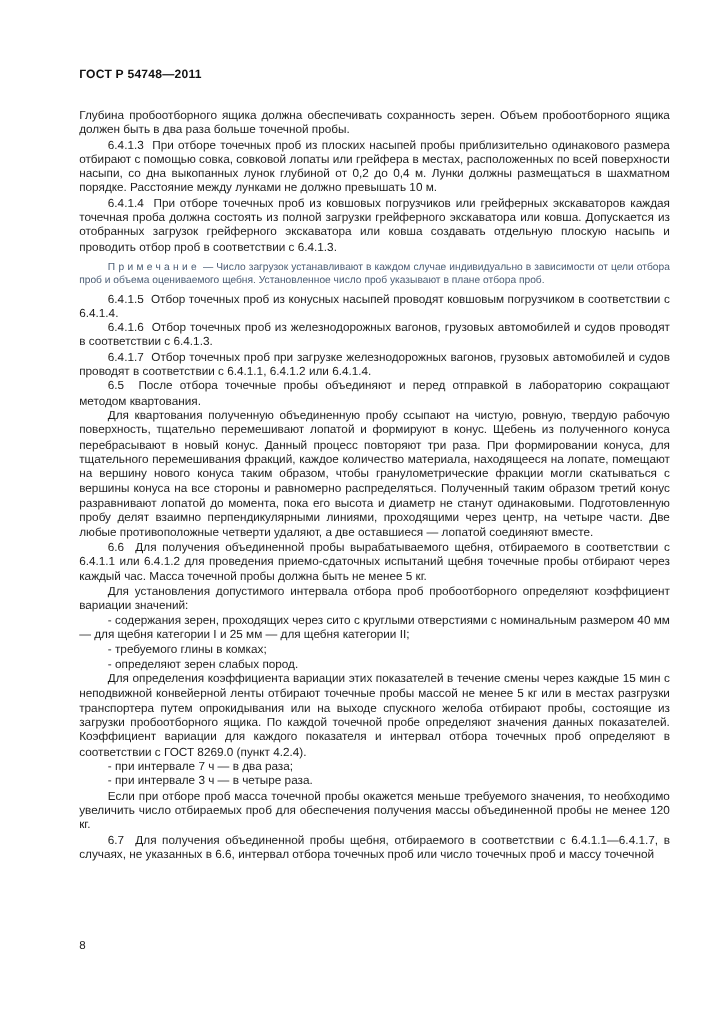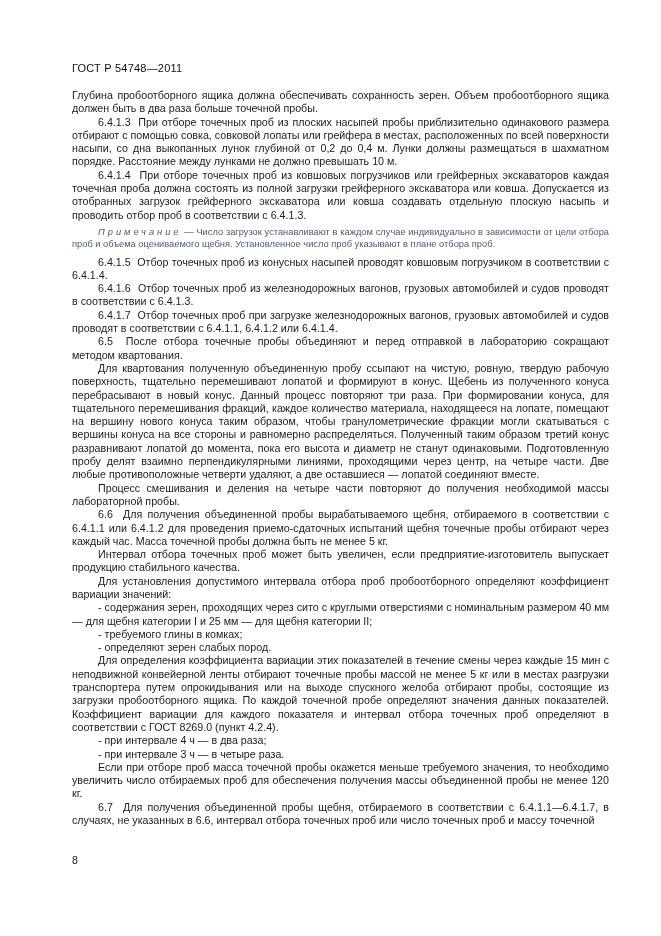--- a/index.html
+++ b/index.html
@@ -14,28 +14,28 @@
     background: #ffffff;
     font-family: "Liberation Sans", sans-serif;
     color: #1c1c1c;
     overflow: hidden;
   }
   .doc-header {
     position: absolute;
     left: 72px;
     top: 62px;
     font-size: 11px;
-    font-weight: normal;
+    font-weight: bold;
     letter-spacing: 0.2px;
     color: #111111;
   }
   .doc-body {
     position: absolute;
     left: 72px;
-    top: 89px;
+    top: 99px;
     width: 537px;
   }
   p.blk {
     margin: 0;
     font-size: 10.7px;
     line-height: 13.3px;
     text-align: justify;
     color: #1c1c1c;
   }
   p.blk.indent, p.blk.list {
@@ -43,21 +43,20 @@
   }
   p.blk.note {
     font-size: 9.3px;
     line-height: 12.3px;
     text-indent: 26px;
     margin: 4px 0 5px 0;
     color: #4a5c74;
   }
   .note-label {
     letter-spacing: 3px;
-    font-style: italic;
   }
   .page-number {
     position: absolute;
     left: 72px;
     top: 854px;
     font-size: 10.5px;
     color: #222222;
   }
 </style>
 </head>
@@ -69,28 +68,26 @@
   <div class="doc-body" id="doc-body">
       <p class="blk plain">Глубина пробоотборного ящика должна обеспечивать сохранность зерен. Объем пробоотборного ящика должен быть в два раза больше точечной пробы.</p>
       <p class="blk indent">6.4.1.3&nbsp; При отборе точечных проб из плоских насыпей пробы приблизительно одинакового размера отбирают с помощью совка, совковой лопаты или грейфера в местах, расположенных по всей поверхности насыпи, со дна выкопанных лунок глубиной от 0,2 до 0,4 м. Лунки должны размещаться в шахматном порядке. Расстояние между лунками не должно превышать 10 м.</p>
       <p class="blk indent">6.4.1.4&nbsp; При отборе точечных проб из ковшовых погрузчиков или грейферных экскаваторов каждая точечная проба должна состоять из полной загрузки грейферного экскаватора или ковша. Допускается из отобранных загрузок грейферного экскаватора или ковша создавать отдельную плоскую насыпь и проводить отбор проб в соответствии с 6.4.1.3.</p>
       <p class="blk note"><span class="note-label">Примечание</span> — Число загрузок устанавливают в каждом случае индивидуально в зависимости от цели отбора проб и объема оцениваемого щебня. Установленное число проб указывают в плане отбора проб.</p>
       <p class="blk indent">6.4.1.5&nbsp; Отбор точечных проб из конусных насыпей проводят ковшовым погрузчиком в соответствии с 6.4.1.4.</p>
       <p class="blk indent">6.4.1.6&nbsp; Отбор точечных проб из железнодорожных вагонов, грузовых автомобилей и судов проводят в соответствии с 6.4.1.3.</p>
       <p class="blk indent">6.4.1.7&nbsp; Отбор точечных проб при загрузке железнодорожных вагонов, грузовых автомобилей и судов проводят в соответствии с 6.4.1.1, 6.4.1.2 или 6.4.1.4.</p>
       <p class="blk indent">6.5&nbsp; После отбора точечные пробы объединяют и перед отправкой в лабораторию сокращают методом квартования.</p>
       <p class="blk indent">Для квартования полученную объединенную пробу ссыпают на чистую, ровную, твердую рабочую поверхность, тщательно перемешивают лопатой и формируют в конус. Щебень из полученного конуса перебрасывают в новый конус. Данный процесс повторяют три раза. При формировании конуса, для тщательного перемешивания фракций, каждое количество материала, находящееся на лопате, помещают на вершину нового конуса таким образом, чтобы гранулометрические фракции могли скатываться с вершины конуса на все стороны и равномерно распределяться. Полученный таким образом третий конус разравнивают лопатой до момента, пока его высота и диаметр не станут одинаковыми. Подготовленную пробу делят взаимно перпендикулярными линиями, проходящими через центр, на четыре части. Две любые противоположные четверти удаляют, а две оставшиеся — лопатой соединяют вместе.</p>
-      <p class="blk indent">Процесс смешивания и деления на четыре части повторяют до получения необходимой массы лабораторной пробы.</p>
       <p class="blk indent">6.6&nbsp; Для получения объединенной пробы вырабатываемого щебня, отбираемого в соответствии с 6.4.1.1 или 6.4.1.2 для проведения приемо-сдаточных испытаний щебня точечные пробы отбирают через каждый час. Масса точечной пробы должна быть не менее 5 кг.</p>
-      <p class="blk indent">Интервал отбора точечных проб может быть увеличен, если предприятие-изготовитель выпускает продукцию стабильного качества.</p>
       <p class="blk indent">Для установления допустимого интервала отбора проб пробоотборного определяют коэффициент вариации значений:</p>
       <p class="blk list">-  содержания зерен, проходящих через сито с круглыми отверстиями с номинальным размером 40 мм — для щебня категории I и 25 мм — для щебня категории II;</p>
       <p class="blk list">-  требуемого глины в комках;</p>
       <p class="blk list">-  определяют зерен слабых пород.</p>
       <p class="blk indent">Для определения коэффициента вариации этих показателей в течение смены через каждые 15 мин с неподвижной конвейерной ленты отбирают точечные пробы массой не менее 5 кг или в местах разгрузки транспортера путем опрокидывания или на выходе спускного желоба отбирают пробы, состоящие из загрузки пробоотборного ящика. По каждой точечной пробе определяют значения данных показателей. Коэффициент вариации для каждого показателя и интервал отбора точечных проб определяют в соответствии с ГОСТ 8269.0 (пункт 4.2.4).</p>
-      <p class="blk list">-  при интервале 4 ч — в два раза;</p>
+      <p class="blk list">-  при интервале 7 ч — в два раза;</p>
       <p class="blk list">-  при интервале 3 ч — в четыре раза.</p>
       <p class="blk indent">Если при отборе проб масса точечной пробы окажется меньше требуемого значения, то необходимо увеличить число отбираемых проб для обеспечения получения массы объединенной пробы не менее 120 кг.</p>
       <p class="blk indent">6.7&nbsp; Для получения объединенной пробы щебня, отбираемого в соответствии с 6.4.1.1—6.4.1.7, в случаях, не указанных в 6.6, интервал отбора точечных проб или число точечных проб и массу точечной</p>
     </div>
 
   <div class="page-number">8</div>
 </div>
 
 </body></html>

